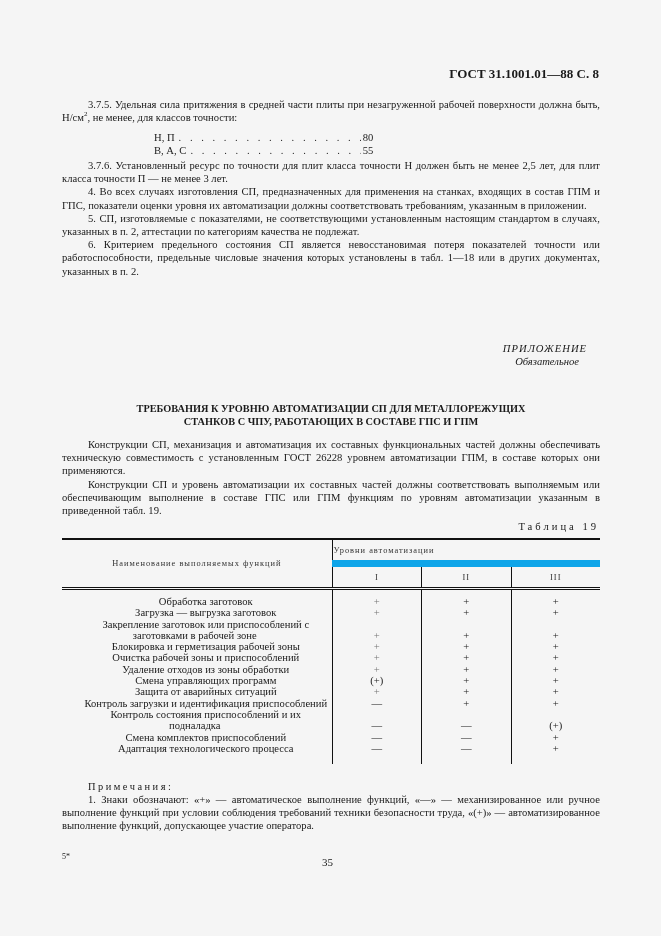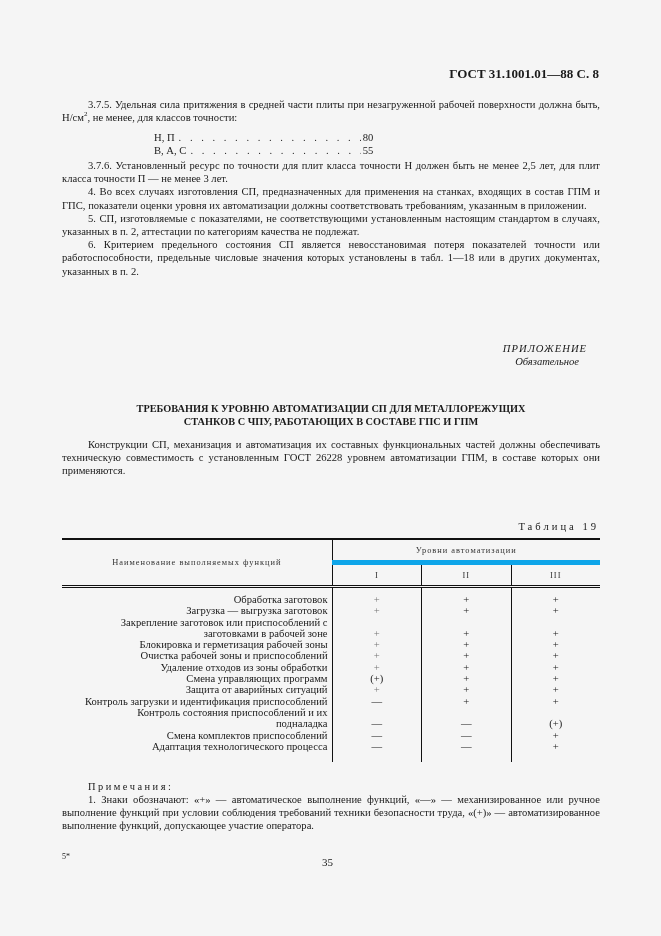--- a/index.html
+++ b/index.html
@@ -35,25 +35,25 @@
     text-align: center; font-weight: bold; font-size: 10.3px; line-height: 12.6px;
   }
   .tbl-caption { position: absolute; right: 62px; top: 521px; font-size: 10.6px; letter-spacing: 3px; }
   table.t19 {
     position: absolute; left: 62px; top: 538px; width: 538px;
     border-collapse: collapse; font-size: 10.6px;
   }
   table.t19 th { font-weight: normal; font-size: 8.4px; letter-spacing: 1px; color: #333; }
   .t19 .top { border-top: 2px solid #111; }
   .t19 .hdr-name { width: 269px; height: 38px; text-align: center; border-right: 1px solid #111; border-bottom: 3px double #111; }
-  .t19 .hdr-levels { height: 18px; text-align: center; border-bottom: 5px solid #0ea5e9; }
+  .t19 .hdr-levels { height: 18px; text-align: left; border-bottom: 7px solid #0ea5e9; }
   .t19 .hdr-lvl { height: 18px; text-align: center; border-bottom: 3px double #111; }
   .t19 .hdr-lvl.mid { border-left: 1px solid #111; border-right: 1px solid #111; }
   .t19 td { padding: 0; line-height: 11.3px; vertical-align: bottom; }
-  .t19 td.name { padding-left: 0; text-align: right; border-right: 1px solid #111; }
+  .t19 td.name { padding-left: 0; text-align: center; border-right: 1px solid #111; }
   .t19 td.name .inner { text-indent: 22px; padding-right: 4px; }
   .t19 td.c { text-align: center; width: 89px; }
   .t19 td.c.mid { border-left: 1px solid #111; border-right: 1px solid #111; }
   .t19 tr.first td { padding-top: 6px; }
   .t19 tr.last td { padding-bottom: 10px; }
   .faint { color: #777; }
   .notes { position: absolute; left: 62px; width: 538px; top: 780px; }
   .notes .ttl { text-indent: 26px; letter-spacing: 2.5px; font-size: 10.4px; line-height: 13px; }
   .footer-mark { position: absolute; left: 62px; top: 852px; font-size: 8px; }
   .page-num { position: absolute; left: 322px; top: 850px; font-size: 11px; margin-top: 6px; }
@@ -91,20 +91,21 @@
   <div class="sub">Обязательное</div>
 </div>
 
 <div class="section-title">
   <div>ТРЕБОВАНИЯ К УРОВНЮ АВТОМАТИЗАЦИИ СП ДЛЯ МЕТАЛЛОРЕЖУЩИХ</div>
   <div>СТАНКОВ С ЧПУ, РАБОТАЮЩИХ В СОСТАВЕ ГПС И ГПМ</div>
 </div>
 
 <div class="block" style="top:438px;">
   <p class="para indent">Конструкции СП, механизация и автоматизация их составных функциональных частей должны обеспечивать техническую совместимость с установленным ГОСТ 26228 уровнем автоматизации ГПМ, в составе которых они применяются.</p>
+  <p class="para indent">Конструкции СП и уровень автоматизации их составных частей должны соответствовать выполняемым или обеспечивающим выполнение в составе ГПС или ГПМ функциям по уровням автоматизации указанным в приведенной табл. 19.</p>
 </div>
 
 <div class="tbl-caption">Таблица 19</div>
 
 <table class="t19">
   <thead>
     <tr class="top">
       <th rowspan="2" class="hdr-name">Наименование выполняемых функций</th>
       <th colspan="3" class="hdr-levels">Уровни автоматизации</th>
     </tr>

